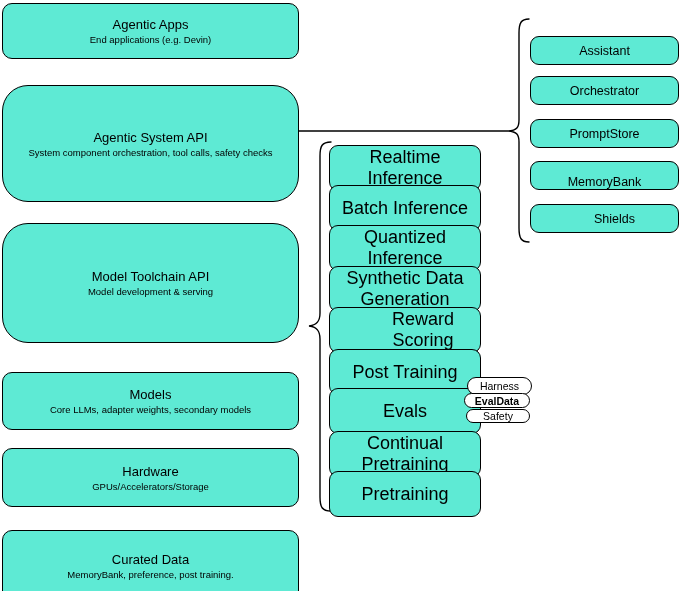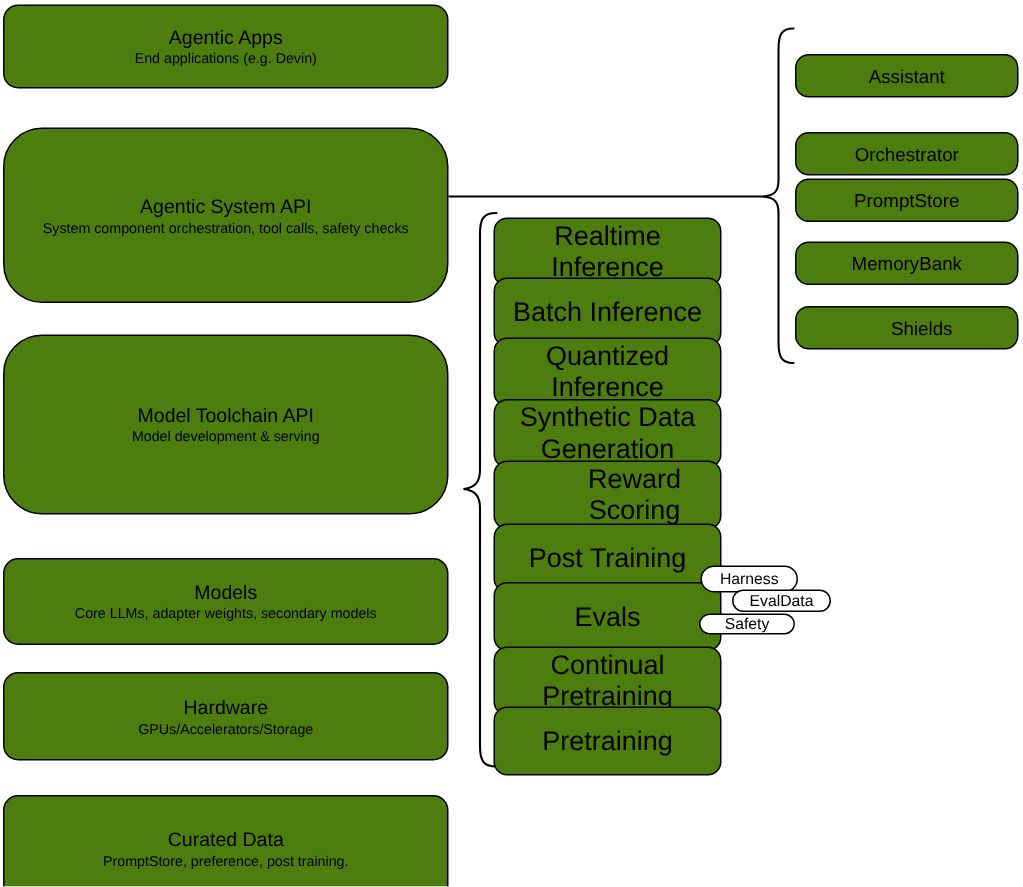--- a/index.html
+++ b/index.html
@@ -2,21 +2,21 @@
 <html><head>
 <meta charset="utf-8">
 <style>
   html,body { margin:0; padding:0; background:#ffffff; }
   .canvas {
     position:relative; width:682px; height:591px; background:#ffffff;
     font-family:"Liberation Sans", sans-serif; color:#000; overflow:hidden;
   }
   svg.overlay { position:absolute; left:0; top:0; z-index:0; }
   .box {
-    position:absolute; background:#4d7c0f; border:1px solid #000000;
+    position:absolute; background:#5eead4; border:1px solid #000000;
     box-sizing:border-box; display:flex; flex-direction:column;
     align-items:center; justify-content:center; text-align:center; z-index:1;
   }
   .lbox { left:2px; width:297px; }
   .r10 { border-radius:10px; }
   .r26 { border-radius:26px; }
   .title { font-size:13px; line-height:17px; }
   .sub   { font-size:9.5px; line-height:13px; }
   .mbox  { left:329px; width:152px; height:46px; border-radius:9px; font-size:18px; }
   .rbox  { left:530px; width:149px; height:29px; border-radius:9px; font-size:12.5px; }
@@ -57,21 +57,21 @@
     <div class="sub">Model development &amp; serving</div>
   </div>
 
   <div class="box lbox r10" style="top:448px;height:59px;">
     <div class="title">Hardware</div>
     <div class="sub">GPUs/Accelerators/Storage</div>
   </div>
 
   <div class="box lbox r10" style="top:530px;height:72px;">
     <div class="title">Curated Data</div>
-    <div class="sub">PromptStore, preference, post training.</div>
+    <div class="sub">MemoryBank, preference, post training.</div>
   </div>
 
   <div class="box mbox" style="top:145px;">
     <span>Realtime Inference</span>
   </div>
   <div class="box mbox" style="top:185px;">
     <span>Batch Inference</span>
   </div>
   <div class="box mbox" style="top:225px;">
     <span>Quantized Inference</span>
@@ -91,36 +91,36 @@
   <div class="box mbox" style="top:431px;">
     <span>Continual Pretraining</span>
   </div>
   <div class="box mbox" style="top:471px;">
     <span>Pretraining</span>
   </div>
 
   <div class="oval" style="left:467px;top:377px;width:65px;height:18px;text-align:center;">
     <span>Harness</span>
   </div>
-  <div class="oval" style="left:488px;top:393px;width:66px;height:15px;">
+  <div class="oval" style="left:464px;top:393px;width:66px;height:15px;font-weight:bold;">
     <span>EvalData</span>
   </div>
   <div class="oval" style="left:466px;top:409px;width:64px;height:14px;text-align:right;">
     <span>Safety</span>
   </div>
 
   <div class="box rbox" style="top:36px;">
     <span>Assistant</span>
   </div>
-  <div class="box rbox" style="top:76px;margin-top:12px;">
+  <div class="box rbox" style="top:76px;">
     <span>Orchestrator</span>
   </div>
   <div class="box rbox" style="top:119px;">
     <span>PromptStore</span>
   </div>
-  <div class="box rbox" style="top:161px;">
+  <div class="box rbox" style="top:161px;justify-content:flex-end;">
     <span>MemoryBank</span>
   </div>
   <div class="box rbox" style="top:204px;padding-left:20px;">
     <span>Shields</span>
   </div>
 
 </div>
 
 </body></html>

